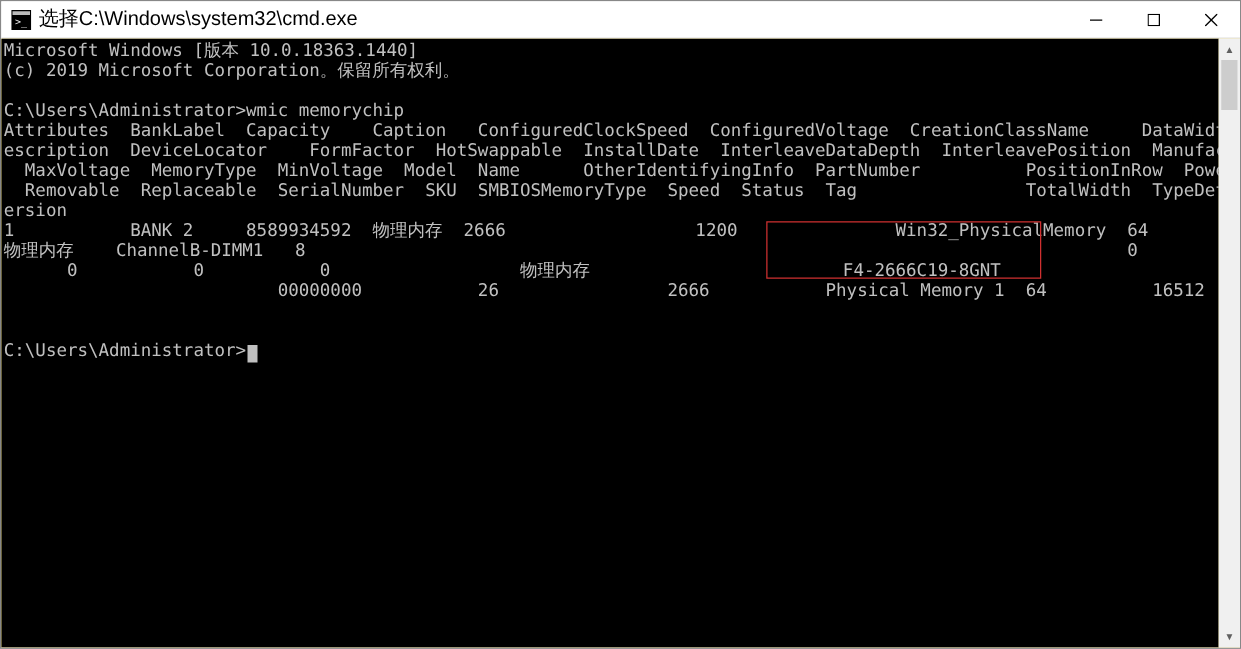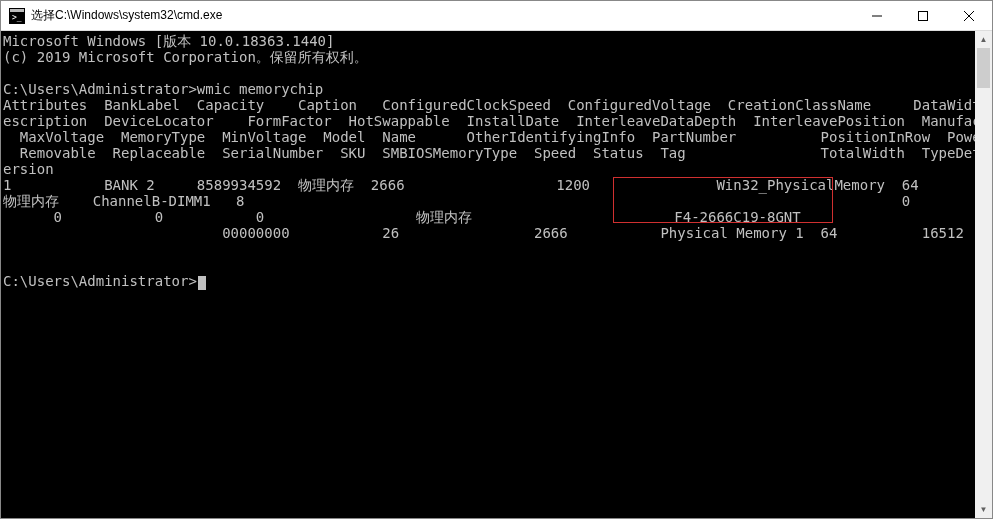--- a/index.html
+++ b/index.html
@@ -22,21 +22,21 @@
   .titlebar .icon {
     width: 16px;
     height: 16px;
     margin: 0 6px 0 8px;
     display: flex;
     align-items: center;
     justify-content: center;
   }
   .titlebar .title {
     flex: 1;
-    font-size: 12px;
+    font-size: 16px;
     color: #000;
     white-space: nowrap;
     overflow: hidden;
   }
   .titlebar .controls {
     display: flex;
     height: 100%;
   }
   .titlebar .ctrl {
     width: 46px;

